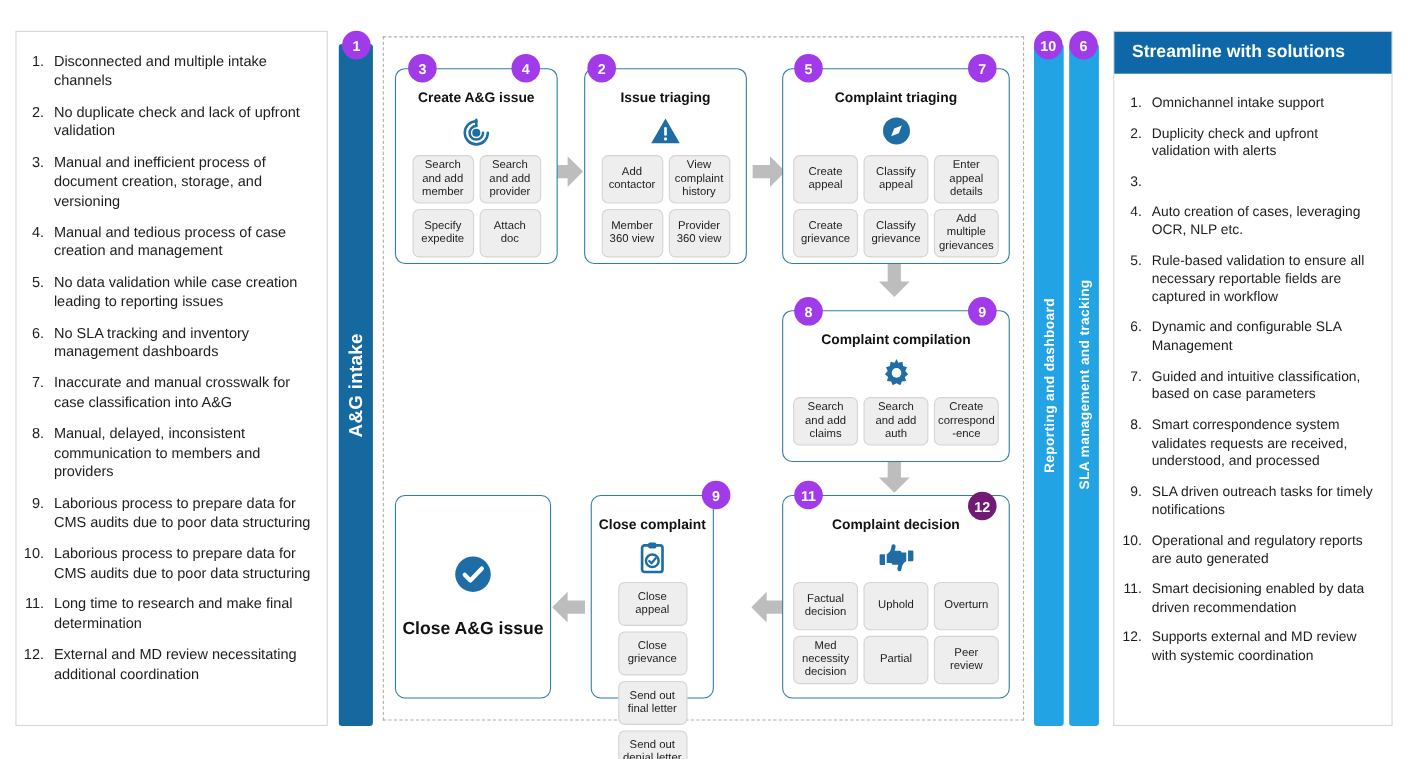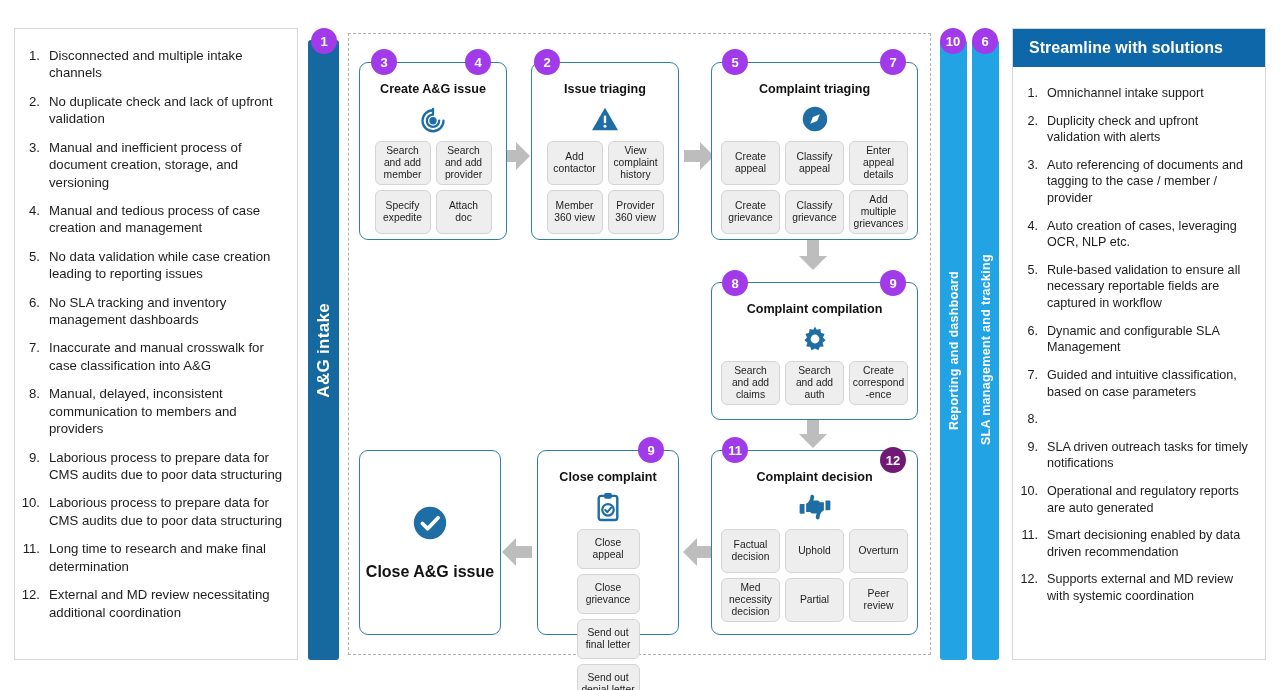--- a/index.html
+++ b/index.html
@@ -239,40 +239,40 @@
       <li>
         <span class="li-num">1.</span>
         <span class="li-txt">Omnichannel intake support</span>
       </li>
       <li>
         <span class="li-num">2.</span>
         <span class="li-txt">Duplicity check and upfront validation with alerts</span>
       </li>
       <li>
         <span class="li-num">3.</span>
-        <span class="li-txt">Auto referencing of documents and tagging to the case / member / provider</span>
       </li>
       <li>
         <span class="li-num">4.</span>
         <span class="li-txt">Auto creation of cases, leveraging OCR, NLP etc.</span>
       </li>
       <li>
         <span class="li-num">5.</span>
         <span class="li-txt">Rule-based validation to ensure all necessary reportable fields are captured in workflow</span>
       </li>
       <li>
         <span class="li-num">6.</span>
         <span class="li-txt">Dynamic and configurable SLA Management</span>
       </li>
       <li>
         <span class="li-num">7.</span>
         <span class="li-txt">Guided and intuitive classification, based on case parameters</span>
       </li>
       <li>
         <span class="li-num">8.</span>
+        <span class="li-txt">Smart correspondence system validates requests are received, understood, and processed</span>
       </li>
       <li>
         <span class="li-num">9.</span>
         <span class="li-txt">SLA driven outreach tasks for timely notifications</span>
       </li>
       <li>
         <span class="li-num">10.</span>
         <span class="li-txt">Operational and regulatory reports are auto generated</span>
       </li>
       <li>
@@ -423,21 +423,21 @@
       <div class="chip">Factual decision</div>
       <div class="chip">Uphold</div>
       <div class="chip">Overturn</div>
       <div class="chip">Med necessity decision</div>
       <div class="chip">Partial</div>
       <div class="chip">Peer review</div>
     </div>
 </div>
 
 <div class="badge" style="left: 638px; top: 437px; background: rgb(161, 59, 234);">9</div>
-<div class="card" id="card-closec" style="left:537px;top:450px;width:142px;height:185px;">
+<div class="card" id="card-closec" style="left:537px;top:450px;width:112px;height:185px;">
   <div class="card-title">Close complaint</div>
   <div class="card-icon">
     <svg width="26" height="30" viewBox="0 0 28 32">
       <rect x="4" y="4" width="20" height="26" rx="2.5" fill="none" stroke="#1e6ea5" stroke-width="2.6"></rect>
       <rect x="10" y="1" width="8" height="6" rx="1.6" fill="#1e6ea5"></rect>
       <circle cx="14" cy="19" r="6.2" fill="none" stroke="#1e6ea5" stroke-width="2.4"></circle>
       <path d="M11 19.2 L13.3 21.5 L17.3 16.6" fill="none" stroke="#1e6ea5" stroke-width="2.2" stroke-linecap="round" stroke-linejoin="round"></path>
     </svg>
   </div>
   <div class="chip-grid g2b" id="chips-closec">

